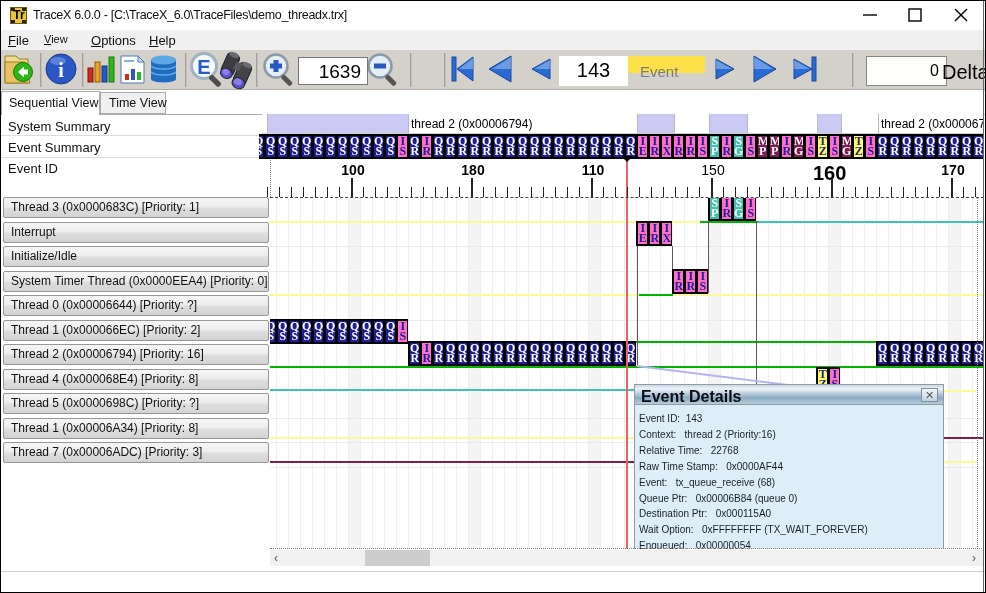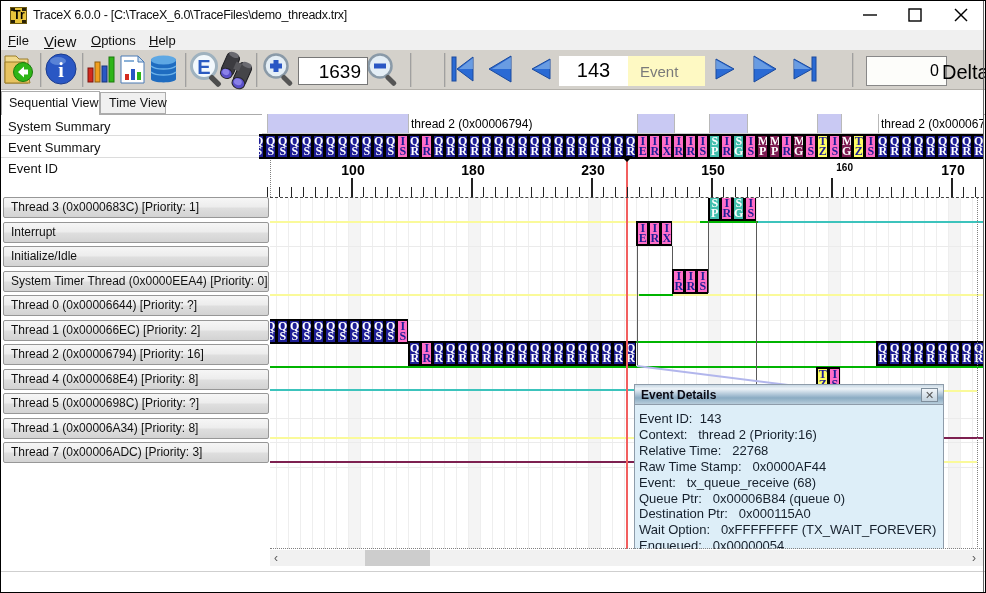--- a/index.html
+++ b/index.html
@@ -28,21 +28,21 @@
   </div>
 <div class="lbl" style="left:33px;top:8px;font-size:12.5px;letter-spacing:-0.3px">TraceX 6.0.0 - [C:\TraceX_6.0\TraceFiles\demo_threadx.trx]</div>
 <svg class="abs" style="left:855px;top:0px" width="125" height="30" viewBox="0 0 125 30">
 <line x1="8" y1="15" x2="22" y2="15" stroke="#000" stroke-width="1.4"></line>
 <rect x="54" y="9" width="12" height="12" fill="none" stroke="#000" stroke-width="1.4"></rect>
 <line x1="100" y1="9" x2="112" y2="21" stroke="#000" stroke-width="1.4"></line>
 <line x1="112" y1="9" x2="100" y2="21" stroke="#000" stroke-width="1.4"></line>
   </svg>
 <div class="abs" style="left:0;top:30px;width:986px;height:20px;background:#f0f0f0"></div>
 <div class="lbl" style="left:8px;top:33px;font-size:13px"><span style="text-decoration:underline">F</span>ile</div>
-<div class="lbl" style="left:44px;top:33px;font-size:15px"><span style="text-decoration:underline">V</span>iew</div>
+<div class="lbl" style="left:44px;top:33px;font-size:11px"><span style="text-decoration:underline">V</span>iew</div>
 <div class="lbl" style="left:91px;top:33px;font-size:13px"><span style="text-decoration:underline">O</span>ptions</div>
 <div class="lbl" style="left:149px;top:33px;font-size:13px"><span style="text-decoration:underline">H</span>elp</div>
 <div class="abs" style="left:0;top:50px;width:986px;height:40px;background:#d4d1cb;border-bottom:1px solid #b3b0aa"></div>
 <div class="abs" style="left:40px;top:53px;width:2px;height:34px;background:#c3c0ba;border-left:1px solid #a0a0a0"></div>
 <div class="abs" style="left:82px;top:53px;width:2px;height:34px;background:#c3c0ba;border-left:1px solid #a0a0a0"></div>
 <div class="abs" style="left:185px;top:53px;width:2px;height:34px;background:#c3c0ba;border-left:1px solid #a0a0a0"></div>
 <div class="abs" style="left:256px;top:53px;width:2px;height:34px;background:#c3c0ba;border-left:1px solid #a0a0a0"></div>
 <div class="abs" style="left:410px;top:53px;width:2px;height:34px;background:#c3c0ba;border-left:1px solid #a0a0a0"></div>
 <div class="abs" style="left:444px;top:53px;width:2px;height:34px;background:#c3c0ba;border-left:1px solid #a0a0a0"></div>
 <div class="abs" style="left:852px;top:53px;width:2px;height:34px;background:#c3c0ba;border-left:1px solid #a0a0a0"></div>
@@ -114,21 +114,21 @@
 <path d="M473 8 L473 19 L459 19 Z"></path>
 <path d="M511 7 L511 19 L492 19 Z"></path>
 <path d="M550 10 L550 19 L534 19 Z"></path>
 <path d="M716 10 L716 19 L732 19 Z"></path>
 <path d="M754 7 L754 19 L773 19 Z"></path>
 <path d="M794 10 L794 19 L810 19 Z"></path>
 </g>
 </svg>
 <div class="abs" style="left:298px;top:57px;width:70px;height:28px;background:#fff;border:1px solid #777;font-size:19px;text-align:right;padding:3px 6px 0 0;color:#000">1639</div>
 <div class="abs" style="left:559px;top:56px;width:69px;height:30px;background:#fff;font-size:20px;text-align:center;padding-top:3px;color:#000">143</div>
-<div class="abs" style="left:628px;top:56px;width:77px;height:30px;background:#fef9c3;font-size:15px;color:#7a7a7a;padding:7px 0 0 12px">Event</div>
+<div class="abs" style="left:628px;top:56px;width:77px;height:17px;background:#fde047;font-size:15px;color:#7a7a7a;padding:7px 0 0 12px">Event</div>
 <div class="abs" style="left:866px;top:56px;width:81px;height:30px;background:#fdfdfa;border:1px solid #888;font-size:16px;text-align:right;padding:5px 7px 0 0;color:#000">0</div>
 <div class="abs" style="left:942px;top:61px;font-size:20px;color:#000">Delta</div>
 <div class="abs" style="left:0;top:90px;width:986px;height:25px;background:#fff"></div>
 <div class="abs" style="left:100px;top:114px;width:886px;height:1px;background:#ababab"></div>
 <div class="abs" style="left:100px;top:92px;width:66px;height:22px;background:#f0f0f0;border:1px solid #acacac;font-size:12.5px;color:#111;padding:3px 0 0 8px;white-space:nowrap">Time View</div>
 <div class="abs" style="left:1px;top:91px;width:99px;height:24px;background:#fff;border:1px solid #acacac;border-bottom:none;font-size:12.5px;color:#111;padding:4px 0 0 7px;white-space:nowrap;overflow:hidden">Sequential View</div>
 <div class="lbl" style="left:8px;top:119px">System Summary</div>
 <div class="lbl" style="left:8px;top:140px">Event Summary</div>
 <div class="abs" style="left:0;top:135px;width:262px;height:1px;background:#dcdcdc"></div>
 <div class="abs" style="left:0;top:157px;width:262px;height:1px;background:#dcdcdc"></div>
@@ -211,23 +211,23 @@
 <div class="blk" style="left:677px;top:0px;background:#1e1e96;color:#ffffff">Q<br>R</div>
 <div class="blk" style="left:689px;top:0px;background:#1e1e96;color:#ffffff">Q<br>R</div>
 <div class="blk" style="left:701px;top:0px;background:#1e1e96;color:#ffffff">Q<br>R</div>
 <div class="blk" style="left:713px;top:0px;background:#1e1e96;color:#ffffff">Q<br>R</div>
 
 </div>
 <div class="abs" style="left:626px;top:161px;width:2px;height:37px;background:#f25f5f"></div>
 <div class="abs" style="left:621px;top:156px;width:0;height:0;border-left:6px solid transparent;border-right:6px solid transparent;border-top:6px solid #000"></div>
 <div class="abs" style="left:333px;top:162px;width:40px;text-align:center;font-size:14px;font-weight:bold;color:#000">100</div>
 <div class="abs" style="left:453px;top:162px;width:40px;text-align:center;font-size:14px;font-weight:bold;color:#000">180</div>
-<div class="abs" style="left:573px;top:162px;width:40px;text-align:center;font-size:14px;font-weight:bold;color:#000">230</div>
-<div class="abs" style="left:693px;top:162px;width:40px;text-align:center;font-size:14px;font-weight:bold;color:#000">150</div>
-<div class="abs" style="left:813px;top:162px;width:40px;text-align:right;font-size:10px;font-weight:bold;color:#000">160</div>
+<div class="abs" style="left:573px;top:162px;width:40px;text-align:center;font-size:14px;font-weight:bold;color:#000">110</div>
+<div class="abs" style="left:693px;top:162px;width:40px;text-align:center;font-size:14px;font-weight:normal;color:#000">150</div>
+<div class="abs" style="left:813px;top:162px;width:40px;text-align:left;font-size:20px;font-weight:bold;color:#000">160</div>
 <div class="abs" style="left:933px;top:162px;width:40px;text-align:center;font-size:14px;font-weight:bold;color:#000">170</div>
 <div class="tick" style="left:267px;top:187px;height:10px"></div>
 <div class="tick" style="left:279px;top:187px;height:10px"></div>
 <div class="tick" style="left:291px;top:187px;height:10px"></div>
 <div class="tick" style="left:303px;top:187px;height:10px"></div>
 <div class="tick" style="left:315px;top:187px;height:10px"></div>
 <div class="tick" style="left:327px;top:187px;height:10px"></div>
 <div class="tick" style="left:339px;top:187px;height:10px"></div>
 <div class="tick" style="left:351px;top:178px;height:19px;width:2px"></div>
 <div class="tick" style="left:363px;top:187px;height:10px"></div>
@@ -429,24 +429,24 @@
 <div class="blk" style="left:702px;top:143px;background:#1e1e96;color:#ffffff">Q<br>R</div>
 
 <div class="blk" style="left:546px;top:169px;background:#ffff64;color:#1e1e96">T<br>Z</div>
 <div class="blk" style="left:558px;top:169px;background:#ff6ec8;color:#1e1e96">I<br>S</div>
 <div class="abs" style="left:356px;top:0;width:2px;height:351px;background:#f25f5f"></div>
 <svg class="abs" style="left:0;top:0" width="714" height="351">
       <line x1="367" y1="168" x2="518" y2="187" stroke="#b2b6ec" stroke-width="2"></line>
     </svg>
 <div class="abs" style="left:364px;top:186px;width:310px;height:166px;border:1px solid #8e9caa;background:#ddeef8">
 <div class="abs" style="left:0;top:0;width:308px;height:20px;background:linear-gradient(180deg,#c8d8e4 0%,#edf3f8 20%,#9fbacf 58%,#8aabc2 68%,#b8cddb 100%);border-bottom:1px solid #8e9caa">
-<div class="abs" style="left:6px;top:3px;font-size:12px;font-weight:bold;color:#0a0a14">Event Details</div>
+<div class="abs" style="left:6px;top:3px;font-size:16px;font-weight:bold;color:#0a0a14">Event Details</div>
 <div class="abs" style="left:286px;top:3px;width:17px;height:14px;background:linear-gradient(#f2f6fa,#c2d2de);border:1px solid #7e8e9c;text-align:center;line-height:12px;font-size:11px;color:#555">✕</div>
 </div>
-<div class="abs" style="left:4px;top:26px;font-size:13px;color:#16202c;line-height:15.9px;white-space:pre">Event ID:  143
+<div class="abs" style="left:4px;top:26px;font-size:10px;color:#16202c;line-height:15.9px;white-space:pre">Event ID:  143
 Context:   thread 2 (Priority:16)
 Relative Time:   22768
 Raw Time Stamp:   0x0000AF44
 Event:   tx_queue_receive (68)
 Queue Ptr:   0x00006B84 (queue 0)
 Destination Ptr:   0x000115A0
 Wait Option:   0xFFFFFFFF (TX_WAIT_FOREVER)
 Enqueued:   0x00000054</div>
 </div>
 </div>

